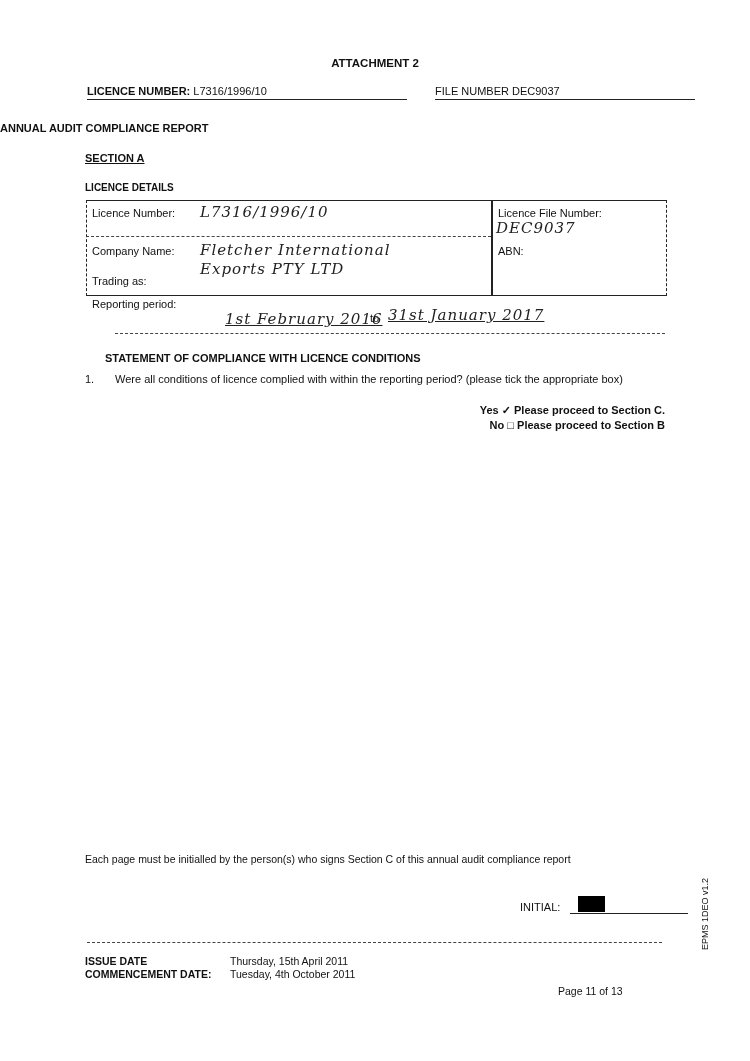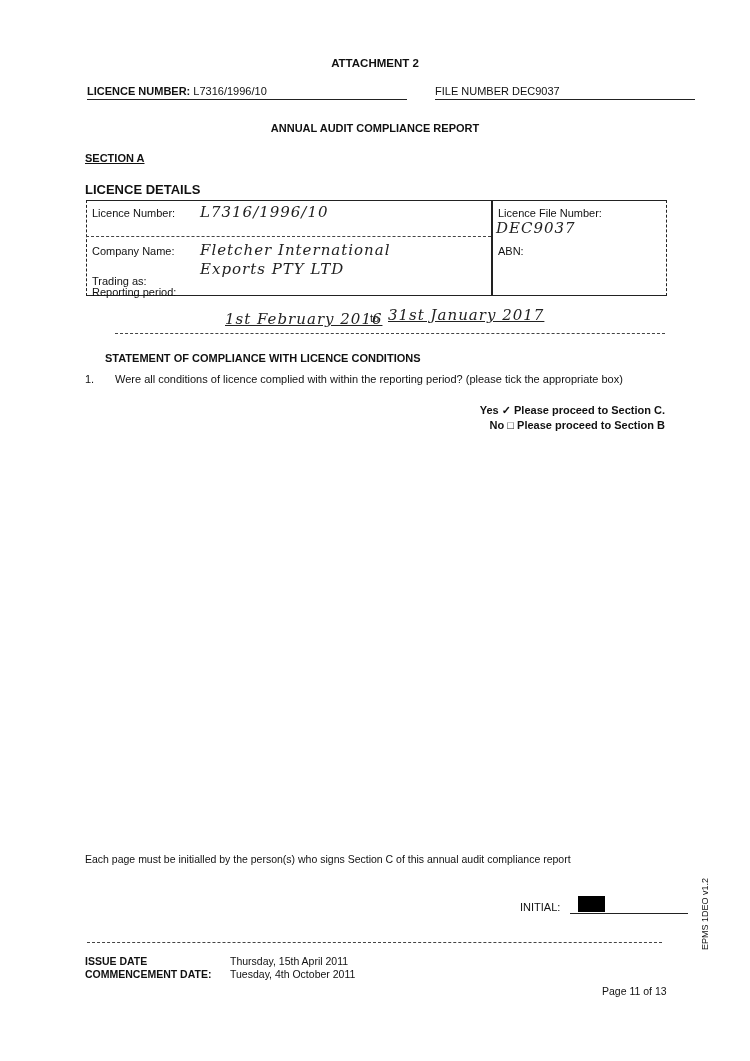--- a/index.html
+++ b/index.html
@@ -7,39 +7,39 @@
     width: 750px; height: 1061px; background: #ffffff; position: relative;
     font-family: "Liberation Sans", sans-serif; color: #111; overflow: hidden;
   }
   .abs { position: absolute; }
   .bold { font-weight: bold; }
   .u { text-decoration: underline; }
   .title { top: 57px; left: 0; width: 750px; text-align: center; font-size: 11.5px; font-weight: bold; }
   .hdr-row { top: 85px; font-size: 11px; }
   .line { position: absolute; border-top: 1px solid #222; height: 0; }
   .dash { position: absolute; border-top: 1px dashed #444; height: 0; }
-  .report-title { top: 122px; left: 0; width: 750px; text-align: center; font-size: 11px; font-weight: bold; }
+  .report-title { top: 122px; left: 0; width: 750px; font-size: 11px; font-weight: bold; }
   .section-a { top: 152px; left: 85px; font-size: 11px; font-weight: bold; text-decoration: underline; }
-  .licence-details { top: 182px; left: 85px; font-size: 13px; font-weight: bold; }
+  .licence-details { top: 182px; left: 85px; font-size: 10px; font-weight: bold; }
   .box { position: absolute; border: 1px solid #222; }
   .lbl { font-size: 11px; position: absolute; }
   .hand { font-family: "DejaVu Serif", serif; font-style: italic; font-size: 15px; color: #222; position: absolute; letter-spacing: 1px; }
   .stmt { top: 352px; left: 85px; font-size: 11px; font-weight: bold; margin-left: 20px; }
   .q { top: 372px; left: 85px; font-size: 11px; width: 560px; line-height: 14px; }
   .q .num { position: absolute; left: 0; top: 0; }
   .q .txt { margin-left: 30px; }
   .ans { font-size: 11px; position: absolute; right: 85px; text-align: right; font-weight: bold; }
   .footer-note { top: 853px; left: 85px; width: 590px; font-size: 10.5px; line-height: 13px; }
   .initial { top: 901px; left: 520px; font-size: 11px; }
   .redact { top: 896px; left: 578px; width: 27px; height: 16px; background: #000; }
   .side { top: 850px; left: 700px; width: 14px; height: 100px; }
   .side span { display: block; transform: rotate(-90deg); transform-origin: left top; position: absolute; top: 100px; left: 0; white-space: nowrap; font-size: 9px; }
   .dates { top: 955px; left: 85px; font-size: 10.5px; line-height: 13px; }
   .dates .k { font-weight: bold; display: inline-block; width: 145px; }
-  .page { top: 985px; left: 558px; font-size: 10.5px; margin-left: 44px; }
+  .page { top: 985px; left: 558px; font-size: 10.5px; }
 </style>
 </head>
 <body>
 
 <div class="abs title">ATTACHMENT 2</div>
 
 <div class="abs hdr-row" style="left:87px;">
   <span class="bold">LICENCE NUMBER:</span>
   <span>L7316/1996/10</span>
 </div>
@@ -64,21 +64,21 @@
 
 <div class="lbl" style="top:245px; left:92px;">Company Name:</div>
 <div class="hand" style="top:241px; left:200px;">Fletcher International</div>
 <div class="hand" style="top:260px; left:200px;">Exports PTY LTD</div>
 <div class="lbl" style="top:275px; left:92px;">Trading as:</div>
 
 <div class="lbl" style="top:207px; left:498px;">Licence File Number:</div>
 <div class="hand" style="top:219px; left:496px;">DEC9037</div>
 <div class="lbl" style="top:245px; left:498px;">ABN:</div>
 
-<div class="lbl" style="top:286px; left:92px;text-align:center;">Reporting period:</div>
+<div class="lbl" style="top:298px; left:92px;text-align:center;">Reporting period:</div>
 <div class="hand u" style="top:310px; left:225px;">1st February 2016</div>
 <div class="lbl" style="top:312px; left:370px;">to</div>
 <div class="hand u" style="top:306px; left:388px;">31st January 2017</div>
 <div class="dash" style="top:333px; left:115px; width:550px;"></div>
 
 <div class="abs stmt">STATEMENT OF COMPLIANCE WITH LICENCE CONDITIONS</div>
 <div class="abs q">
   <span class="num">1.</span>
   <div class="txt">Were all conditions of licence complied with within the reporting period? (please tick the appropriate box)</div>
 </div>

